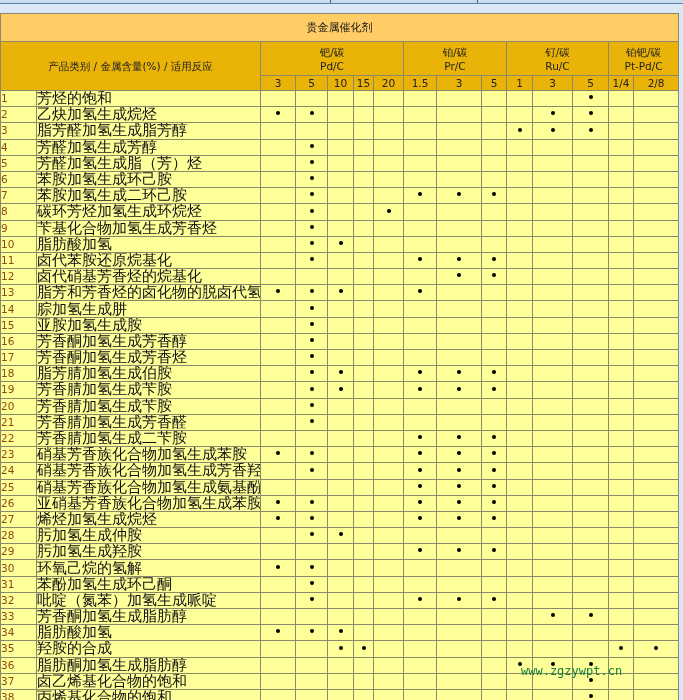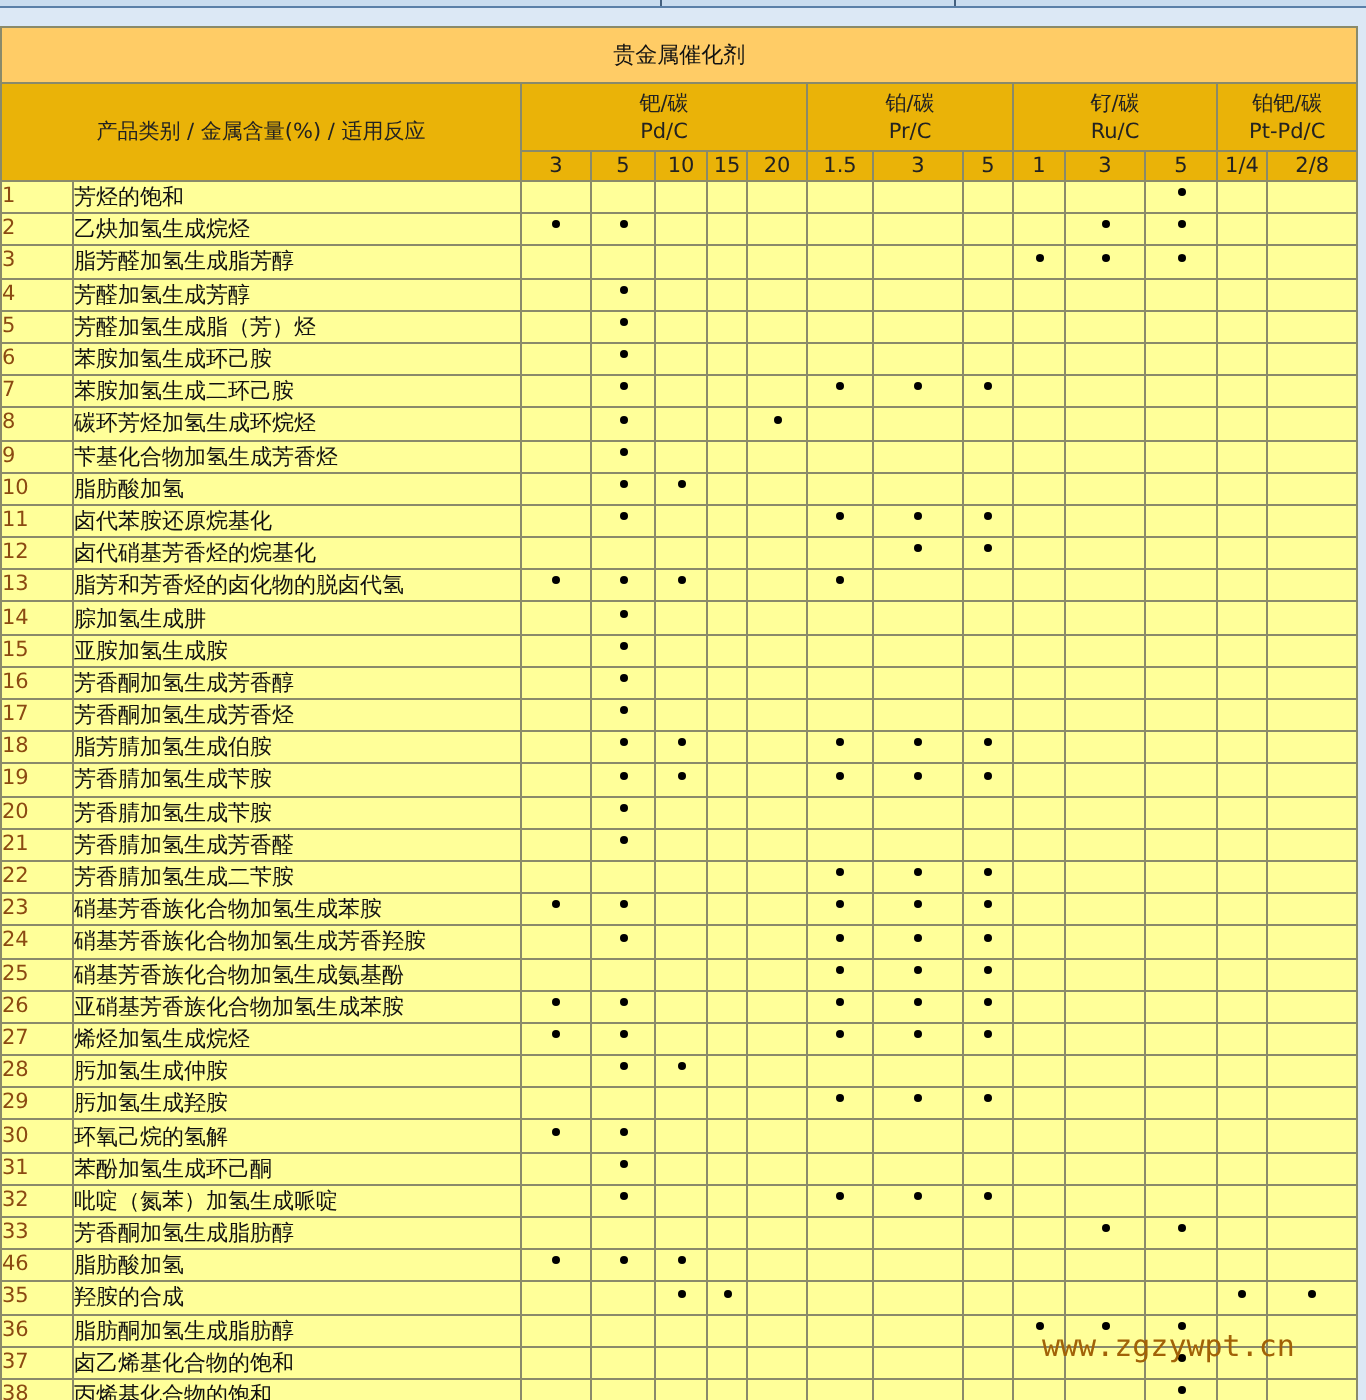--- a/index.html
+++ b/index.html
@@ -26,30 +26,30 @@
   }
   .title-row th {
     background: #ffcc66; height: 27px; text-align: center;
     font-weight: bold; font-size: 11px; border-color: #e0a040;
   }
   .hdr th { background: #eab308; text-align: center; color: #222; }
   .hdr1 th { height: 33px; line-height: 14px; }
   .hdr2 th { height: 14px; line-height: 14px; font-size: 10.5px; }
   tbody td { background: #ffff99; height: 15.2px; line-height: 15px; }
   td.num { color: #8b4a12; padding-left: 3px; font-size: 10.5px; }
-  td.name { padding-left: 2px; font-size: 11px; }
+  td.name { padding-left: 2px; font-size: 15px; }
   td.cell { text-align: center; vertical-align: bottom; position: relative; }
   .dot {
     display: inline-block; width: 4px; height: 4px; border-radius: 50%;
     background: #000; margin-bottom: 3px;
   }
   .watermark {
     position: absolute; left: 521px; top: 664px;
     font-family: "DejaVu Sans Mono", "Liberation Mono", monospace;
-    font-size: 15px; color: #a16207; letter-spacing: 0px;
+    font-size: 12px; color: #15803d; letter-spacing: 0px;
     pointer-events: none;
   }
 </style>
 </head>
 <body>
 
 <div class="topstrip">
   <span class="sep" style="left:330px"></span>
   <span class="sep" style="left:477px"></span>
 </div>
@@ -667,21 +667,21 @@
         <td class="cell"></td>
         <td class="cell"></td>
         <td class="cell"></td>
         <td class="cell"></td>
         <td class="cell"><span class="dot"></span></td>
         <td class="cell"><span class="dot"></span></td>
         <td class="cell"></td>
         <td class="cell"></td>
       </tr>
       <tr>
-        <td class="num">46</td>
+        <td class="num">34</td>
         <td class="name">脂肪酸加氢</td>
         <td class="cell"><span class="dot"></span></td>
         <td class="cell"><span class="dot"></span></td>
         <td class="cell"><span class="dot"></span></td>
         <td class="cell"></td>
         <td class="cell"></td>
         <td class="cell"></td>
         <td class="cell"></td>
         <td class="cell"></td>
         <td class="cell"></td>

